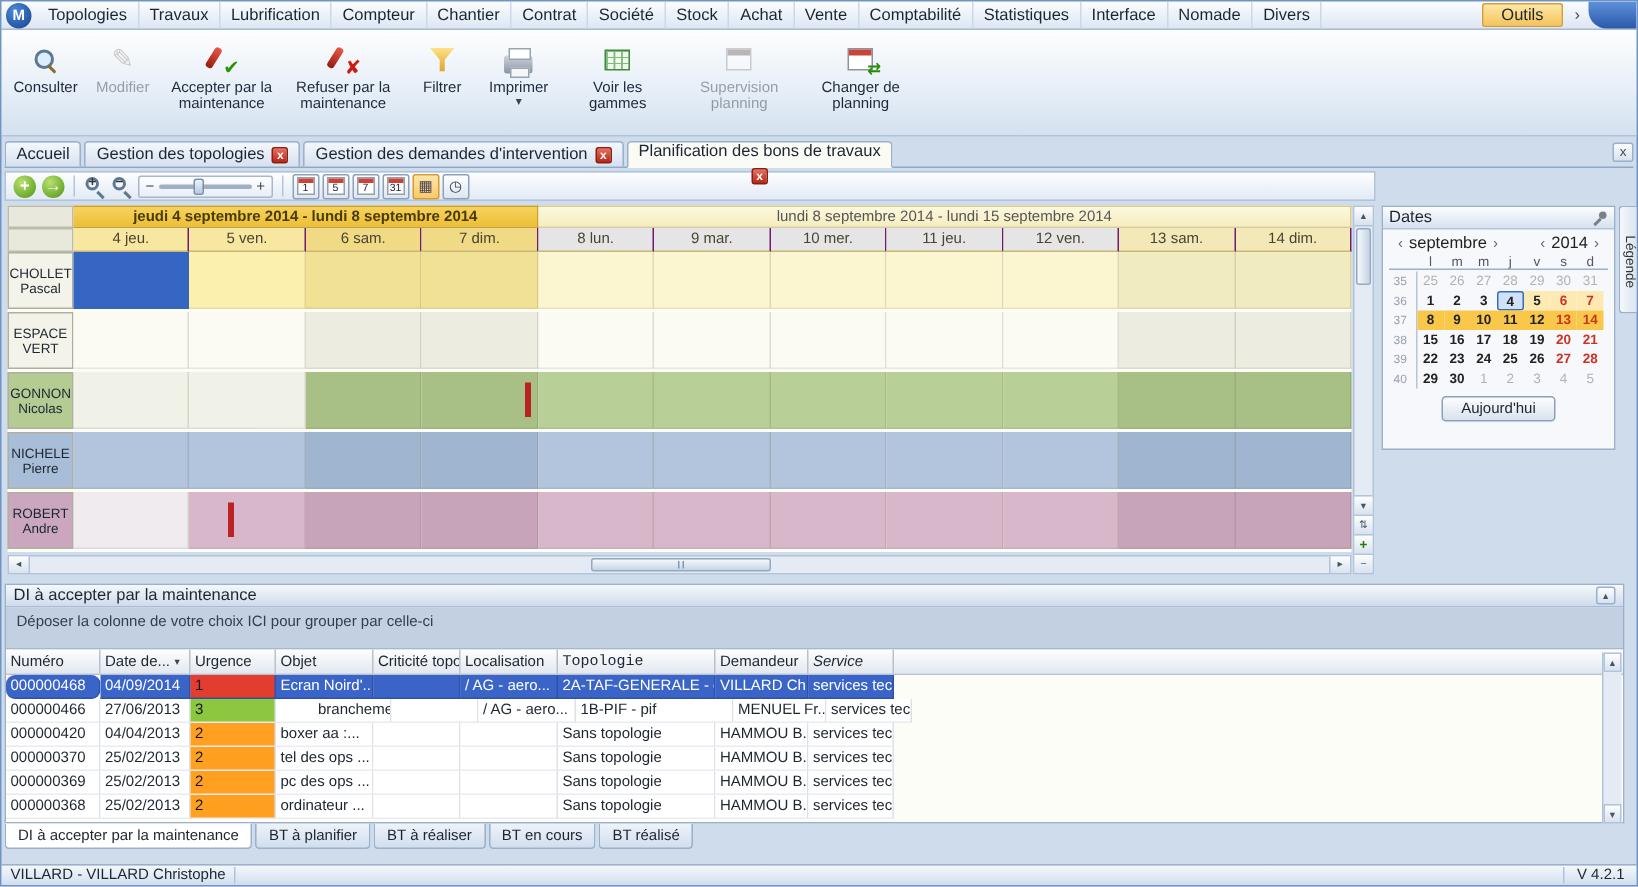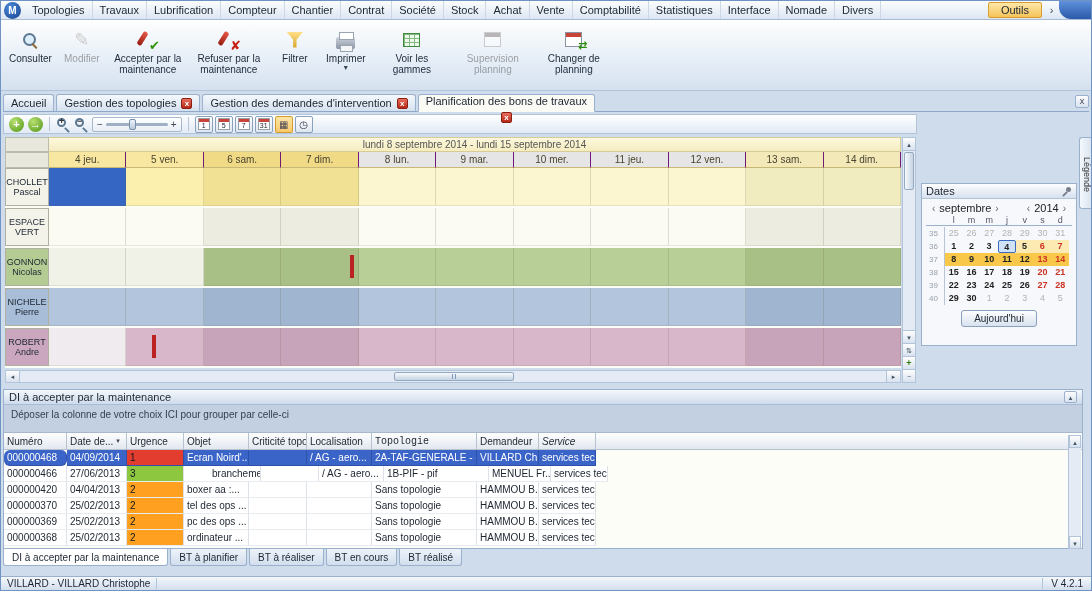--- a/index.html
+++ b/index.html
@@ -98,21 +98,21 @@
 .vsb-bottom .sbtn { border-top:1px solid #b2c4da; border-bottom:none; }
 .sbtn.green { color:#2a7a0a; font-weight:bold; font-size:9px; }
 .hscroll { position:absolute; top:369px; left:4px; width:896px; height:13px; background:#e4ebf4; border:1px solid #b2c4da; }
 .hbtn { position:absolute; top:0; width:14px; height:11px; font-size:7px; text-align:center; line-height:11px; color:#456; background:linear-gradient(#fdfdfd,#d8e2ee); }
 .hbtn.left { left:0; border-right:1px solid #b2c4da; }
 .hbtn.right { right:0; border-left:1px solid #b2c4da; }
 .hthumb { position:absolute; top:1px; left:388px; width:120px; height:9px; background:linear-gradient(#f6f9fc,#c6d4e4); border:1px solid #94a8c0; border-radius:2px; display:flex; align-items:center; justify-content:center; gap:2px; }
 .hthumb i { width:1px; height:5px; background:#8098b4; }
 
 
-.dates { position:absolute; top:136px; left:920px; width:156px; height:163px; background:#f6f8fb; border:1px solid #9ab0cc;margin-top:46px; }
+.dates { position:absolute; top:136px; left:920px; width:156px; height:163px; background:#f6f8fb; border:1px solid #9ab0cc; }
 .dates-title { height:15px; display:flex; align-items:center; padding:0 4px; font-size:11px; color:#1c2530; background:linear-gradient(#fdfdfe,#d6e1ef); border-bottom:1px solid #b2c4da; }
 .pin { margin-left:auto; width:11px; height:11px; position:relative; }
 .pin::before { content:""; position:absolute; left:5px; top:1px; width:5px; height:5px; background:#78808e; border-radius:50%; }
 .pin::after { content:""; position:absolute; left:1px; top:7px; width:6px; height:2px; background:#78808e; transform:rotate(-45deg); }
 .cal-head { display:flex; justify-content:space-between; padding:3px 10px 1px; font-size:11px; color:#222; }
 .cal-head .grp { display:flex; gap:4px; align-items:center; }
 .cal-head .arr { color:#667; font-size:10px; }
 .cal-dow { display:flex; padding:0 3px; border-bottom:1px solid #9ab0cc; margin:0 4px; }
 .cal-dow .sp { width:16px; }
 .cal-dow .d { width:18px; text-align:center; font-size:9px; color:#556; }
@@ -303,20 +303,21 @@
         </div>
         <div class="vbtn">
           <span class="vglyph">◷</span>
         </div>
       </div>
   </div>
 
   <div class="plan">
       <div class="phead">
         <div class="pcorner"></div>
+        <div class="gseg gold" style="flex: 4 1 0%;">jeudi 4 septembre 2014 - lundi 8 septembre 2014</div>
         <div class="gseg pale" style="flex: 7 1 0%;">lundi 8 septembre 2014 - lundi 15 septembre 2014</div>
       </div>
       <div class="phead days">
         <div class="pcorner"></div>
         <div class="dcell w1">4 jeu.</div>
         <div class="dcell w1">5 ven.</div>
         <div class="dcell w1 wk">6 sam.</div>
         <div class="dcell w1 wk">7 dim.</div>
         <div class="dcell w2">8 lun.</div>
         <div class="dcell w2">9 mar.</div>

